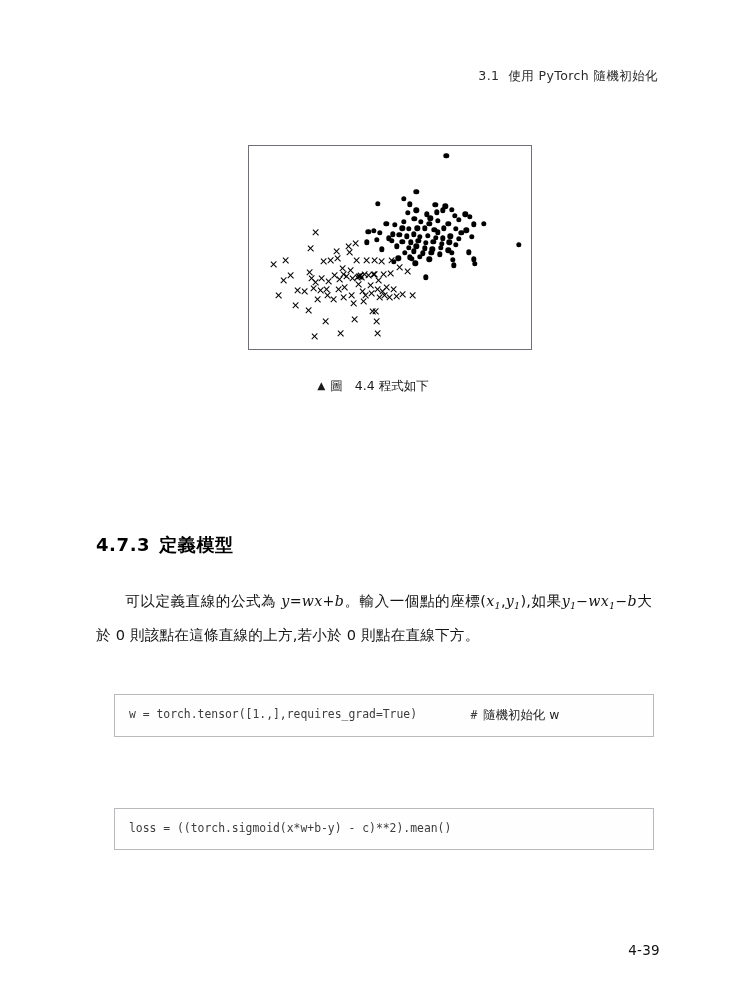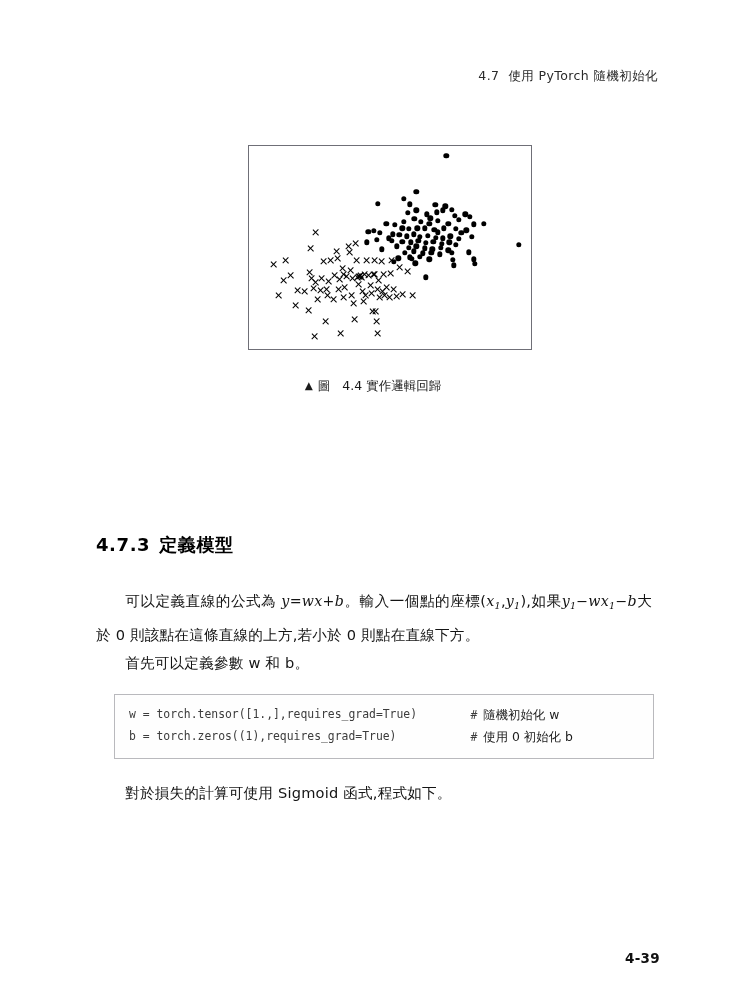--- a/index.html
+++ b/index.html
@@ -231,34 +231,34 @@
   .cb1 .code-line .code-text { width: 330px; }
 
   .p4 {
     top: 778px;
   }
 
   
   .folio {
     position: absolute;
     right: 86px;
-    bottom: 34px;
+    bottom: 42px;
     font-size: 13.5px;
-    font-weight: 700;
+    font-weight: 400;
     color: #111;
     letter-spacing: 0.3px;
   }
 </style>
 </head>
 <body>
 
 <div class="page">
 
   <div class="running-head">
-    <span class="num">4.7</span><span>使用 PyTorch 隨機初始化</span>
+    <span class="num">3.1</span><span>使用 PyTorch 隨機初始化</span>
   </div>
 
   <div class="figure-block">
     <div class="figure-frame">
       <div class="plot-area" id="plot-area">
           <div class="ytick" style="top: 191.059px;">−6</div>
           <div class="ytick" style="top: 164.523px;">−4</div>
           <div class="ytick" style="top: 137.987px;">−2</div>
           <div class="ytick" style="top: 111.451px;">0</div>
           <div class="ytick" style="top: 84.915px;">2</div>
@@ -446,41 +446,37 @@
           <div class="pt cross" style="left: 78.96px; top: 149.928px;"></div>
           <div class="pt cross" style="left: 85.54px; top: 129.363px;"></div>
           <div class="pt cross" style="left: 94px; top: 151.918px;"></div>
           <div class="pt cross" style="left: 116.56px; top: 149.265px;"></div>
           <div class="pt cross" style="left: 142.88px; top: 114.768px;"></div>
         </div>
     </div>
   </div>
 
   <div class="figure-caption">
-    <span class="tri">▲</span><span>圖</span><span class="capnum">4.4</span><span>實作邏輯回歸</span>
+    <span class="tri">▲</span><span>圖</span><span class="capnum">4.4</span><span>程式如下</span>
   </div>
 
 
   <h3 class="section">
     <span class="snum">4.7.3</span><span>定義模型</span>
   </h3>
 
   <div class="body-col p2">
     <p class="para indent"><span>可以定義直線的公式為</span>&nbsp;<span class="mathit">y=wx+b</span><span>。輸入一個點的座標(</span><span class="mathit">x</span><span class="mathsub">1</span><span>,</span><span class="mathit">y</span><span class="mathsub">1</span><span>),如果</span><span class="mathit">y</span><span class="mathsub">1</span><span class="mathup">−</span><span class="mathit">wx</span><span class="mathsub">1</span><span class="mathup">−</span><span class="mathit">b</span><span>大於 0 則該點在這條直線的上方,若小於 0 則點在直線下方。</span></p>
   </div>
 
-  <div class="body-col p3">
-    <p class="para indent">首先可以定義參數 w 和 b。</p>
-  </div>
 
   <div class="code-block cb1" id="code-block-1">
       <div class="code-line"><span class="code-text">w = torch.tensor([1.,],requires_grad=True)</span><span class="code-comment"><span class="hash">#</span>隨機初始化 w</span></div>
-      <div class="code-line"><span class="code-text">b = torch.zeros((1),requires_grad=True)</span><span class="code-comment"><span class="hash">#</span>使用 0 初始化 b</span></div>
     </div>
 
-  <div class="body-col p4">
-    <p class="para indent">對於損失的計算可使用 Sigmoid 函式,程式如下。</p>
-  </div>
-
+
+  <div class="code-block cb2" id="code-block-2">
+      <div class="code-line"><span class="code-text">loss = ((torch.sigmoid(x*w+b-y) - c)**2).mean()</span></div>
+    </div>
 
   <div class="folio">4-39</div>
 
 </div>
 
 </body></html>

